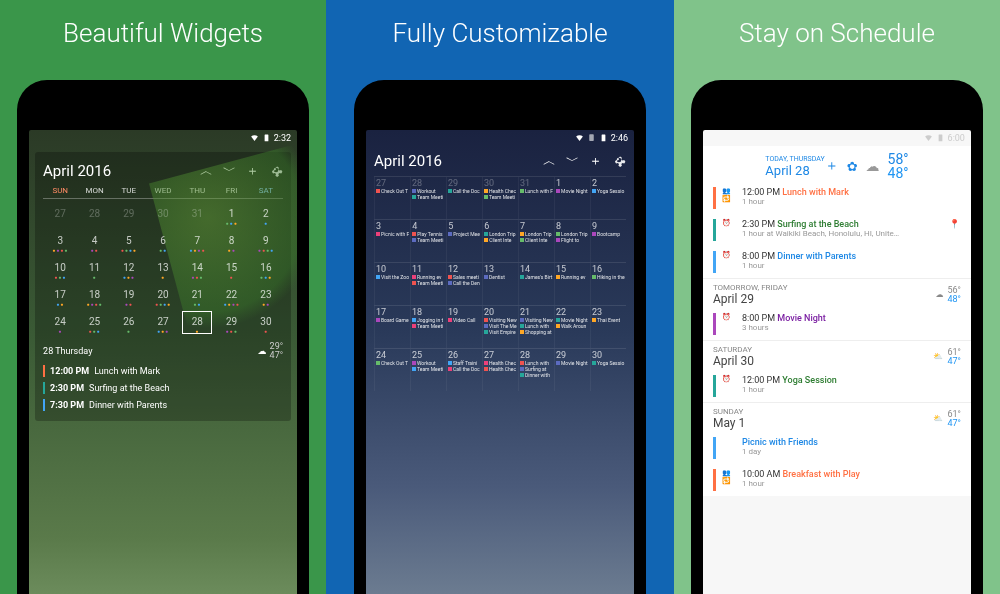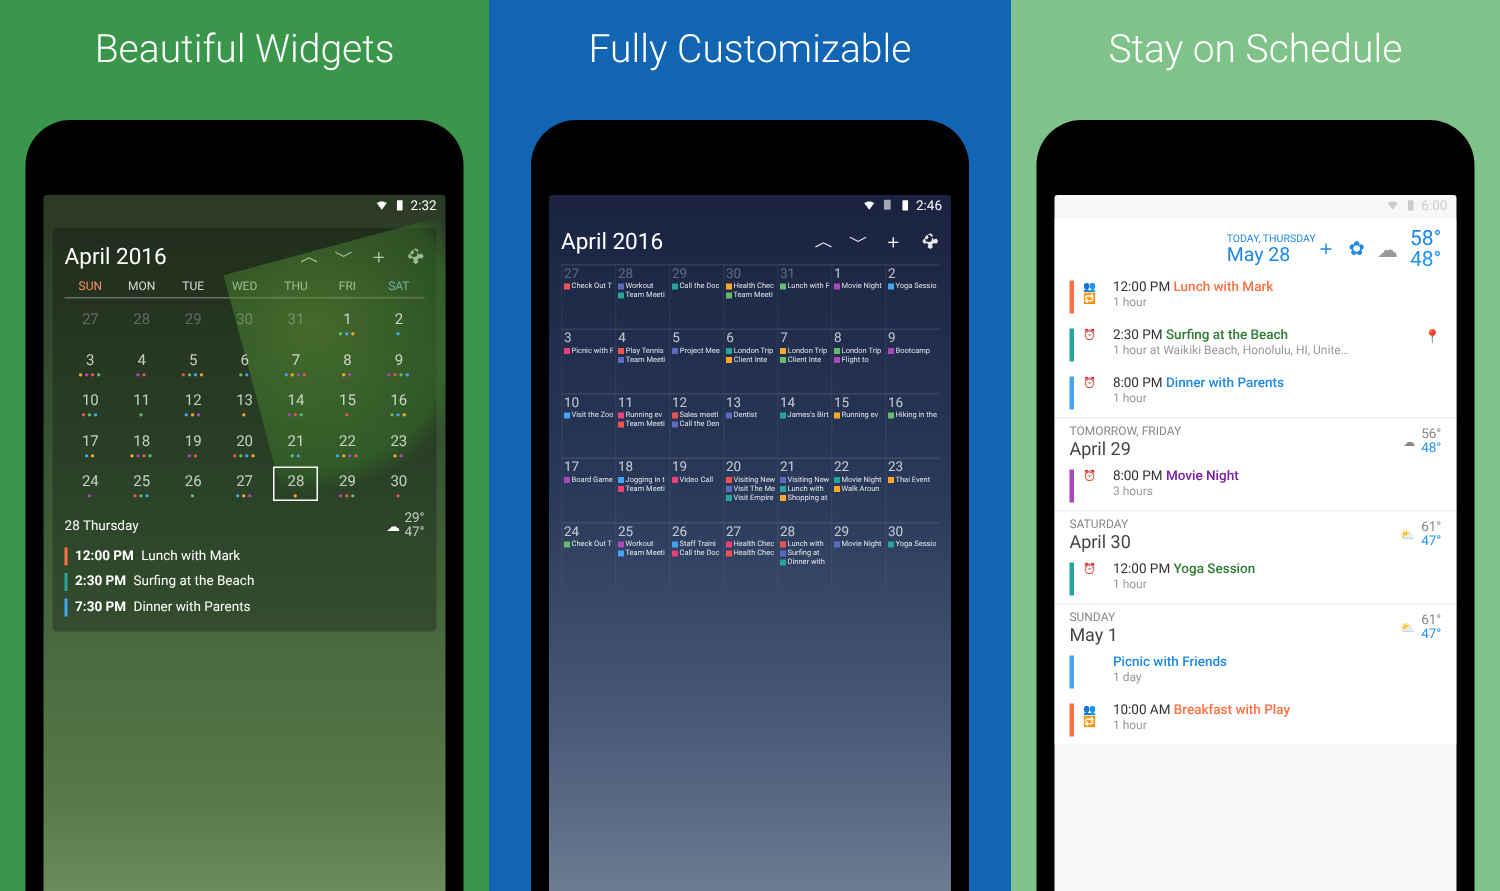--- a/index.html
+++ b/index.html
@@ -74,21 +74,21 @@
 .temp { font-size: 9px; text-align: right; line-height: 1; color: #ccc; }
 
 .m-grid { display: flex; flex-direction: column; font-size: 7px; }
 .m-row { display: flex; min-height: 43px; border-top: 1px solid rgba(255,255,255,0.1); }
 .m-cell { flex: 1; padding: 1px 1px; border-left: 1px solid rgba(255,255,255,0.05); }
 .m-cell .num { font-size: 9px; color: #fffb; }
 .m-evt { display: flex; align-items: center; gap: 1px; font-size: 5px; color: #fffd; white-space: nowrap; overflow: hidden; }
 .m-evt .sq { width: 4px; height: 4px; flex-shrink: 0; }
 .sch-panel { background: #fff; }
 .sch-header {
-  display: flex; justify-content: flex-end; align-items: center;
+  display: flex; justify-content: center; align-items: center;
   padding: 6px 10px 2px 10px; font-size: 9px; color: #888;
 }
 .sch-header .date { color: #1e88e5; font-size: 13px; }
 .sch-header-icons { display: flex; gap: 8px; align-items: center; }
 .sch-header-icons span { color: #1e88e5; font-size: 14px; cursor: pointer; }
 .sch-day { padding: 4px 10px 2px 10px; font-size: 8px; color: #888; display: flex; justify-content: space-between; border-top: 1px solid #eee; }
 .sch-day .dlabel { display: flex; flex-direction: column; }
 .sch-day .dnum { font-size: 12px; color: #444; }
 .sch-item { display: flex; align-items: flex-start; gap: 6px; padding: 5px 10px; font-size: 9px; }
 .sch-bar { width: 3px; height: 22px; flex-shrink: 0; }
@@ -597,21 +597,21 @@
             </svg></span>
         <span><svg viewBox="0 0 24 24" fill="#ccc">
               <rect x="7" y="4" width="10" height="18" rx="1"></rect>
             </svg></span>
         <span>6:00</span>
       </div>
       <div class="sch-panel" id="sched">
           <div class="sch-header">
             <div>
               <div style="font-size:7px;color:#1e88e5">TODAY, THURSDAY</div>
-              <div class="date">May 28</div>
+              <div class="date">April 28</div>
             </div>
             <div class="sch-header-icons">
               <span>＋</span>
               <span style="font-size:13px">✿</span>
               <span style="color:#999">☁</span>
               <span class="temp" style="color:#888"><span>58°</span><br><span style="color:#2196f3">48°</span></span>
             </div>
           </div>
           <div class="sch-item">
             <div class="sch-bar" style="background:#ff7043"></div>

